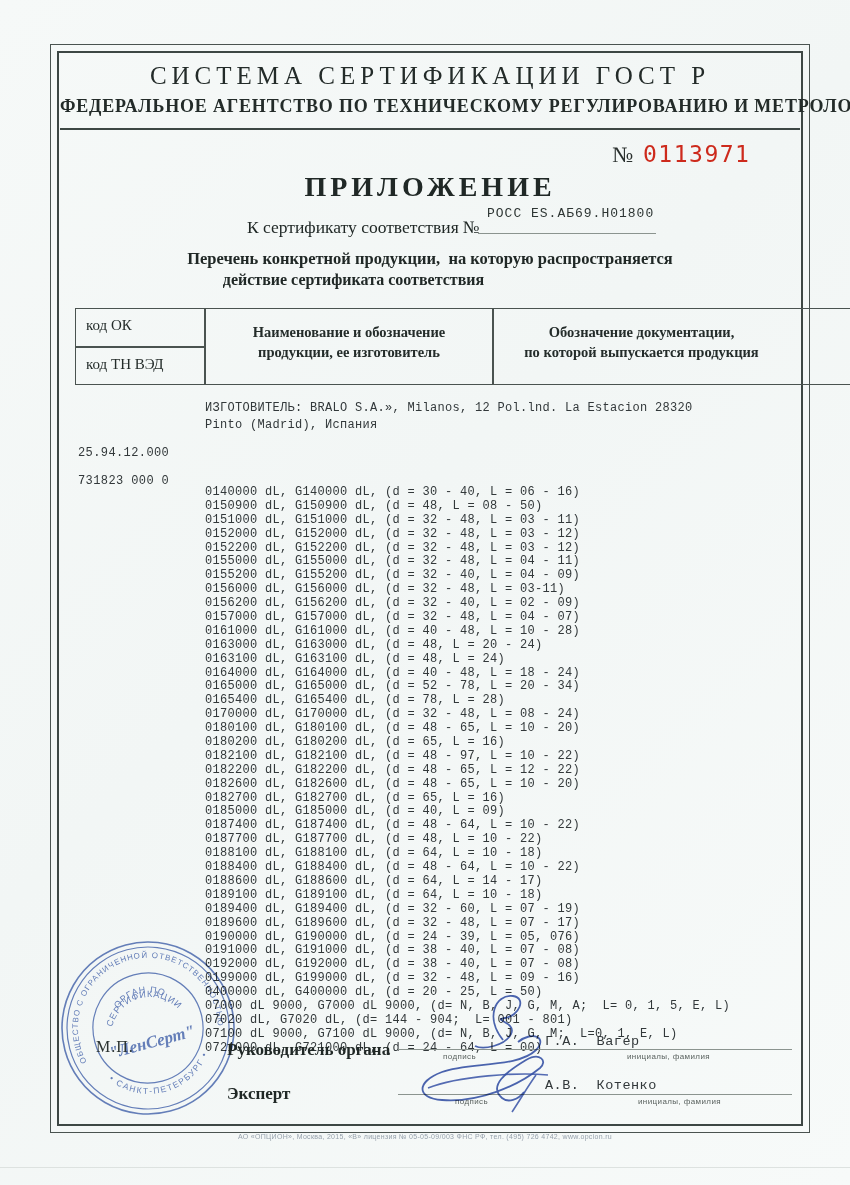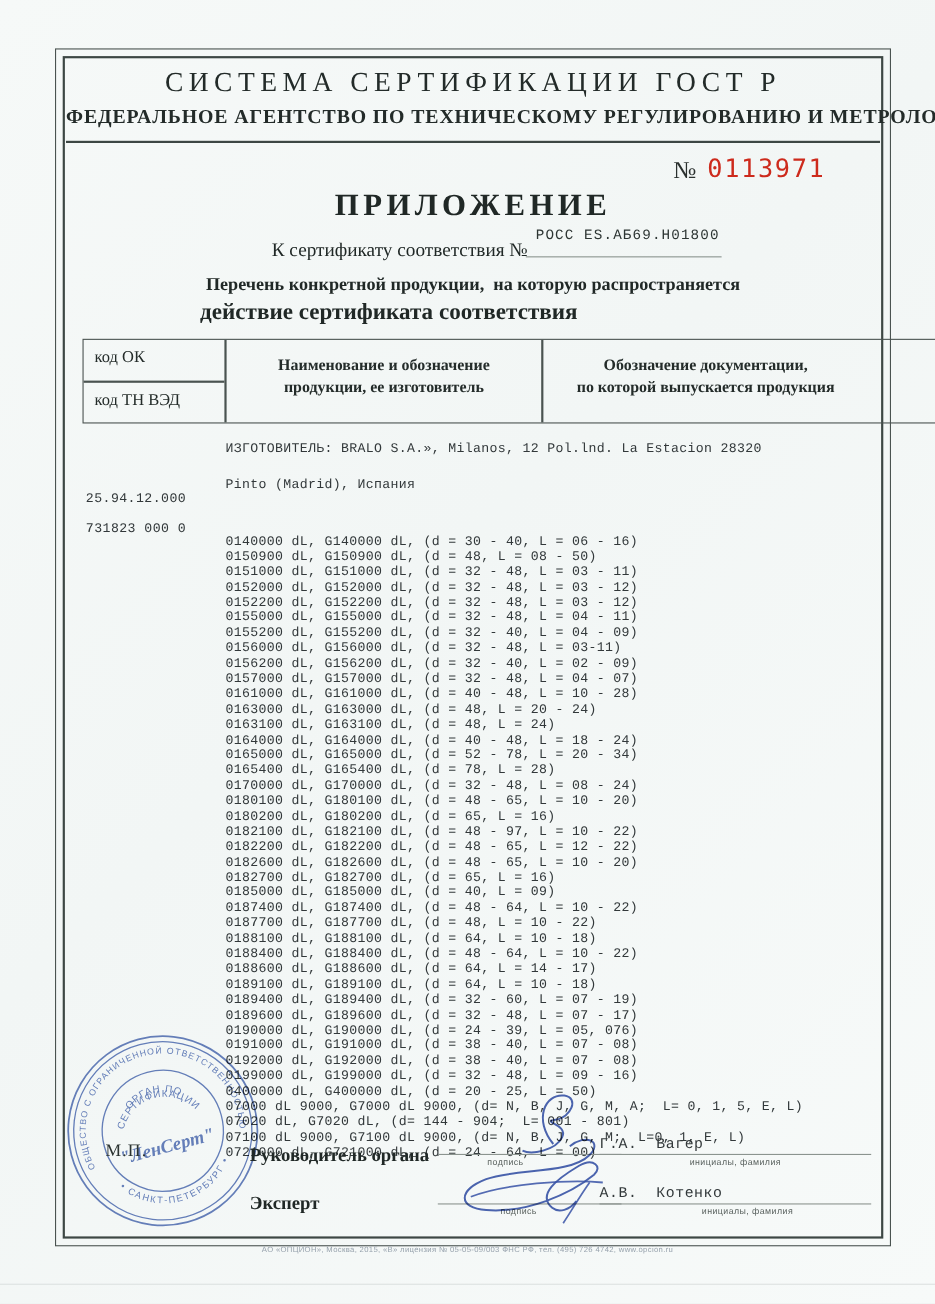--- a/index.html
+++ b/index.html
@@ -25,21 +25,21 @@
   .no-sign  { left:612px; top:142px; font-size:22px; color:#2a302e; }
   .no-value { left:643px; top:141px; font-size:23px; color:#cd2a1c; font-family:"DejaVu Sans Mono", monospace; letter-spacing:1.5px; }
 
   .title { left:60px; top:171px; width:740px; font-size:28px; font-weight:bold; letter-spacing:4px; color:#202826; }
 
   .cert-label { left:247px; top:217px; font-size:17.5px; color:#202826; }
   .cert-no    { left:487px; top:206px; font-size:13px; letter-spacing:1px; color:#2d3533; }
   .cert-line  { left:478px; top:233px; width:178px; height:1px; background:#8b948f; }
 
   .sub1 { left:60px; top:249px; width:740px; font-size:16.5px; font-weight:bold; color:#202826; white-space:pre; }
-  .sub2 { left:60px; top:271px; width:587px; font-size:21px; font-weight:bold; color:#202826; }
+  .sub2 { left:60px; top:271px; width:587px; font-size:16px; font-weight:bold; color:#202826; }
 
   .tbl { left:75px; top:308px; width:804px; height:77px; border:1.5px solid #4a5350; }
   .tbl .v1 { position:absolute; left:128px; top:0; bottom:0; width:1.5px; background:#4a5350; }
   .tbl .v2 { position:absolute; left:416px; top:0; bottom:0; width:1.5px; background:#4a5350; }
   .tbl .h1 { position:absolute; left:0; top:37px; width:128px; height:1.5px; background:#4a5350; }
   .cell-ok    { position:absolute; left:10px; top:8px;  font-size:15px; }
   .cell-tnved { position:absolute; left:10px; top:47px; font-size:15px; }
   .cell-c2 { position:absolute; left:130px; width:286px; top:13px; font-size:14.5px; font-weight:bold; text-align:center; line-height:20px; }
   .cell-c3 { position:absolute; left:418px; width:295px; top:13px; font-size:14.5px; font-weight:bold; text-align:center; line-height:20px; }
 
@@ -95,21 +95,21 @@
       <div>Наименование и обозначение</div>
       <div>продукции, ее изготовитель</div>
     </div>
     <div class="cell-c3">
       <div>Обозначение документации,</div>
       <div>по которой выпускается продукция</div>
     </div>
   </div>
 
   <div class="abs mfr mono" style="top:401px;">ИЗГОТОВИТЕЛЬ: BRALO S.A.», Milanos, 12 Pol.lnd. La Estacion 28320</div>
-  <div class="abs mfr mono" style="top:434px;text-align:right;">Pinto (Madrid), Испания</div>
+  <div class="abs mfr mono" style="top:418px;text-align:right;">Pinto (Madrid), Испания</div>
 
   <div class="abs codes mono" style="top:446px;">25.94.12.000</div>
   <div class="abs codes mono" style="top:474px;">731823 000 0</div>
 
   <div class="abs products mono">
     
   <div class="row">0140000 dL, G140000 dL, (d = 30 - 40, L = 06 - 16)</div><div class="row">0150900 dL, G150900 dL, (d = 48, L = 08 - 50)</div><div class="row">0151000 dL, G151000 dL, (d = 32 - 48, L = 03 - 11)</div><div class="row">0152000 dL, G152000 dL, (d = 32 - 48, L = 03 - 12)</div><div class="row">0152200 dL, G152200 dL, (d = 32 - 48, L = 03 - 12)</div><div class="row">0155000 dL, G155000 dL, (d = 32 - 48, L = 04 - 11)</div><div class="row">0155200 dL, G155200 dL, (d = 32 - 40, L = 04 - 09)</div><div class="row">0156000 dL, G156000 dL, (d = 32 - 48, L = 03-11)</div><div class="row">0156200 dL, G156200 dL, (d = 32 - 40, L = 02 - 09)</div><div class="row">0157000 dL, G157000 dL, (d = 32 - 48, L = 04 - 07)</div><div class="row">0161000 dL, G161000 dL, (d = 40 - 48, L = 10 - 28)</div><div class="row">0163000 dL, G163000 dL, (d = 48, L = 20 - 24)</div><div class="row">0163100 dL, G163100 dL, (d = 48, L = 24)</div><div class="row">0164000 dL, G164000 dL, (d = 40 - 48, L = 18 - 24)</div><div class="row">0165000 dL, G165000 dL, (d = 52 - 78, L = 20 - 34)</div><div class="row">0165400 dL, G165400 dL, (d = 78, L = 28)</div><div class="row">0170000 dL, G170000 dL, (d = 32 - 48, L = 08 - 24)</div><div class="row">0180100 dL, G180100 dL, (d = 48 - 65, L = 10 - 20)</div><div class="row">0180200 dL, G180200 dL, (d = 65, L = 16)</div><div class="row">0182100 dL, G182100 dL, (d = 48 - 97, L = 10 - 22)</div><div class="row">0182200 dL, G182200 dL, (d = 48 - 65, L = 12 - 22)</div><div class="row">0182600 dL, G182600 dL, (d = 48 - 65, L = 10 - 20)</div><div class="row">0182700 dL, G182700 dL, (d = 65, L = 16)</div><div class="row">0185000 dL, G185000 dL, (d = 40, L = 09)</div><div class="row">0187400 dL, G187400 dL, (d = 48 - 64, L = 10 - 22)</div><div class="row">0187700 dL, G187700 dL, (d = 48, L = 10 - 22)</div><div class="row">0188100 dL, G188100 dL, (d = 64, L = 10 - 18)</div><div class="row">0188400 dL, G188400 dL, (d = 48 - 64, L = 10 - 22)</div><div class="row">0188600 dL, G188600 dL, (d = 64, L = 14 - 17)</div><div class="row">0189100 dL, G189100 dL, (d = 64, L = 10 - 18)</div><div class="row">0189400 dL, G189400 dL, (d = 32 - 60, L = 07 - 19)</div><div class="row">0189600 dL, G189600 dL, (d = 32 - 48, L = 07 - 17)</div><div class="row">0190000 dL, G190000 dL, (d = 24 - 39, L = 05, 076)</div><div class="row">0191000 dL, G191000 dL, (d = 38 - 40, L = 07 - 08)</div><div class="row">0192000 dL, G192000 dL, (d = 38 - 40, L = 07 - 08)</div><div class="row">0199000 dL, G199000 dL, (d = 32 - 48, L = 09 - 16)</div><div class="row">0400000 dL, G400000 dL, (d = 20 - 25, L = 50)</div><div class="row">07000 dL 9000, G7000 dL 9000, (d= N, B, J, G, M, A;  L= 0, 1, 5, E, L)</div><div class="row">07020 dL, G7020 dL, (d= 144 - 904;  L= 001 - 801)</div><div class="row">07100 dL 9000, G7100 dL 9000, (d= N, B, J, G, M;  L=0, 1, E, L)</div><div class="row">0721000 dL, G721000 dL, (d = 24 - 64, L = 00)</div></div>
 
   <svg class="abs stamp" viewBox="0 0 184 184">
     <defs>

